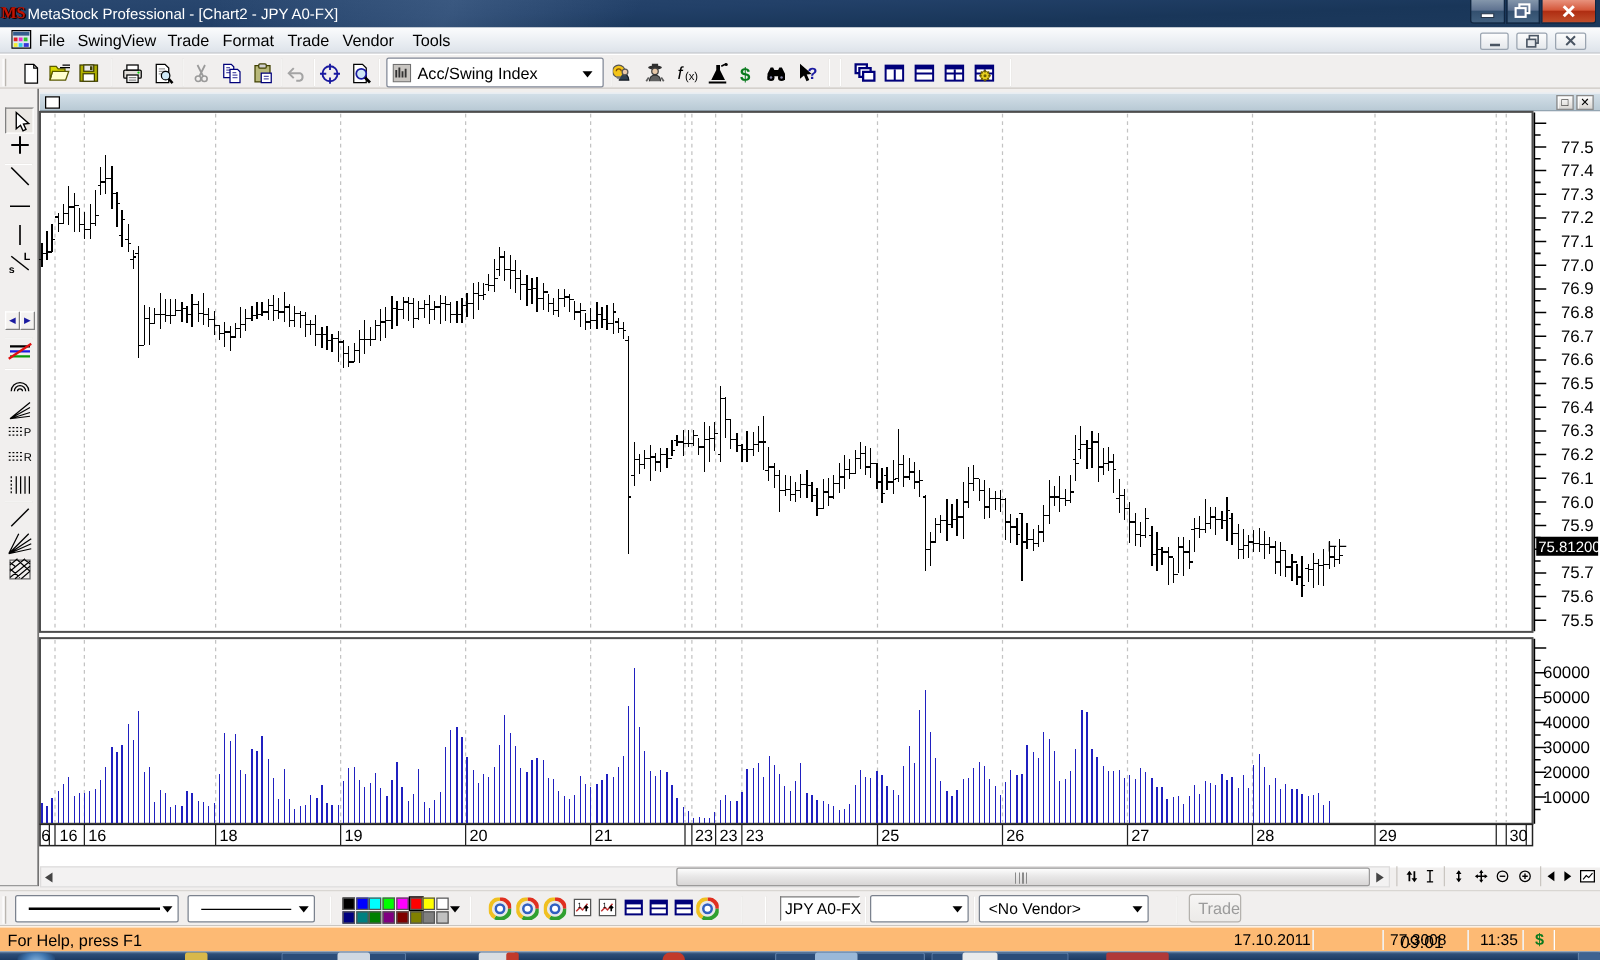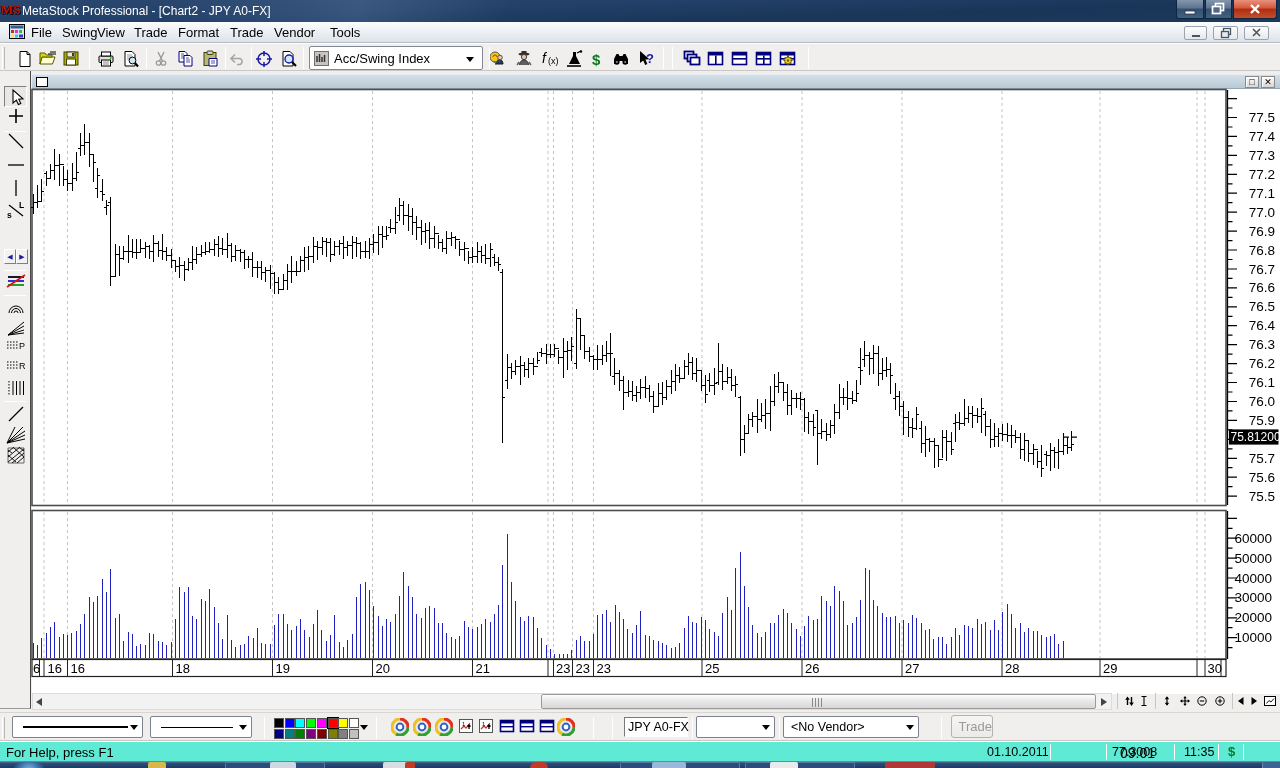--- a/index.html
+++ b/index.html
@@ -38,21 +38,21 @@
 #hscroll{left:32px;top:693px;width:1080px;height:17px;background:#f3f2f2;border:1px solid #dddcdc}
 #thumb{left:508px;top:0px;width:555px;height:15px;background:linear-gradient(180deg,#fdfdfd,#e9e8e8 45%,#d8d6d6);border:1px solid #9b9a9a;border-radius:2px}
 #thumbgrip{left:270px;top:3px;width:10px;height:9px;position:absolute;background:repeating-linear-gradient(90deg,#8a8a8a 0 1px,transparent 1px 3px)}
 
 #btoolbar{left:0;top:712px;width:1280px;height:29px;background:#f1efee;border-top:1px solid #d9d6d2;border-bottom:1px solid #c9c5c0}
 .ddown{top:3px;height:22px;background:#fff;border:1px solid #7b828e;border-radius:2px;position:absolute}
 .darr{position:absolute;right:4px;top:8px;width:0;height:0;border:4px solid transparent;border-top:5px solid #000}
 .line1{position:absolute;left:10px;top:10px;height:2px;background:#000}
 .tradebtn{left:951px;top:2px;width:42px;height:23px;border:1px solid #b5b2ae;border-radius:3px;background:linear-gradient(180deg,#f6f5f4,#eceae8);color:#9b9b9b;font-size:13px;text-align:right;line-height:21px;position:absolute}
 
-#statusbar{left:0;top:741px;width:1280px;height:20px;background:#5eead4;border-top:1px solid #fff;font-size:13px;color:#000}
+#statusbar{left:0;top:741px;width:1280px;height:20px;background:#fdba74;border-top:1px solid #fff;font-size:13px;color:#000}
 .sdiv{top:2px;width:1px;height:16px;background:#cac6c1;border-right:1px solid #fff;position:absolute}
 
 #taskbar{left:0;top:761px;width:1280px;height:7px;background:linear-gradient(180deg,#7d96b4 0%,#2d4d78 30%,#1c3a63 100%)}
 .titem{position:absolute;top:1px;height:6px;border-radius:2px 2px 0 0}
 text{font-family:"Liberation Sans",sans-serif}
 </style></head>
 <body>
 <div id="titlebar" class="abs">
     <div class="shine abs"></div>
 <div id="mslogo" class="abs">MS</div>
@@ -493,21 +493,21 @@
     <div class="tsep" style="left:779px;top:4px"></div>
     <div class="ddown" style="left:783px;width:136px;font-size:12.5px">
       <span style="position:absolute;left:7px;top:3px">&lt;No Vendor&gt;</span>
       <div class="darr"></div>
     </div>
     <div class="tsep" style="left:941px;top:4px"></div>
     <div class="tradebtn">Trade</div>
   </div>
 <div id="statusbar" class="abs">
 <span class="abs" style="left:6px;top:3px">For Help, press F1</span>
-<span class="abs" style="left:987px;top:3px;font-size:12.5px">01.10.2011</span>
+<span class="abs" style="left:987px;top:3px;font-size:12.5px">17.10.2011</span>
 <span class="abs" style="left:1120px;top:3px;font-size:14px">09:01</span>
 <span class="abs" style="left:1112px;top:3px;font-size:12.5px">77.3008</span>
 <span class="abs" style="left:1184px;top:3px;font-size:12.5px">11:35</span>
 <span class="abs" style="left:1228px;top:2px;color:#0a7a1e;font-weight:bold">$</span>
 <div class="sdiv" style="left:1050px"></div>
 <div class="sdiv" style="left:1106px"></div>
 <div class="sdiv" style="left:1174px"></div>
 <div class="sdiv" style="left:1218px"></div>
 <div class="sdiv" style="left:1243px"></div>
 </div>

